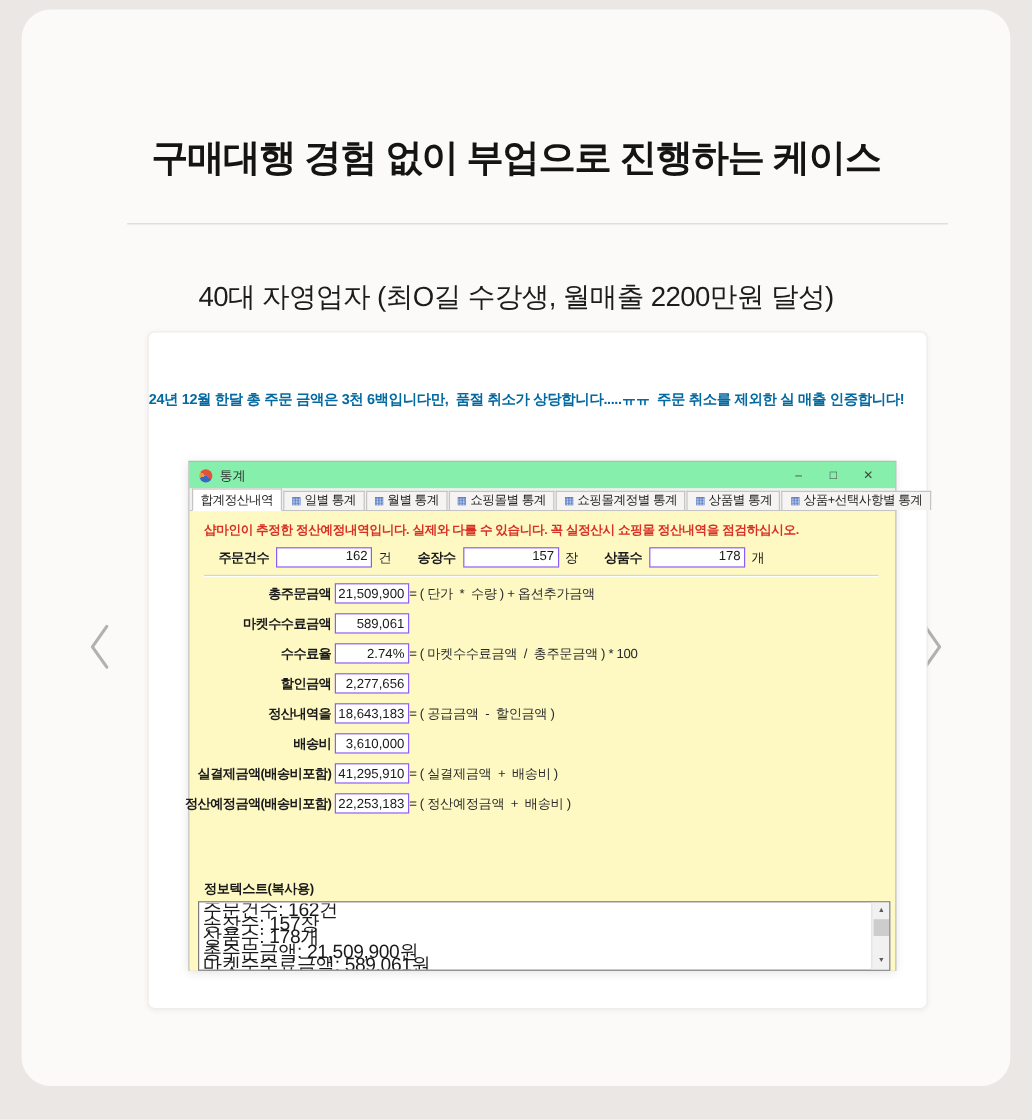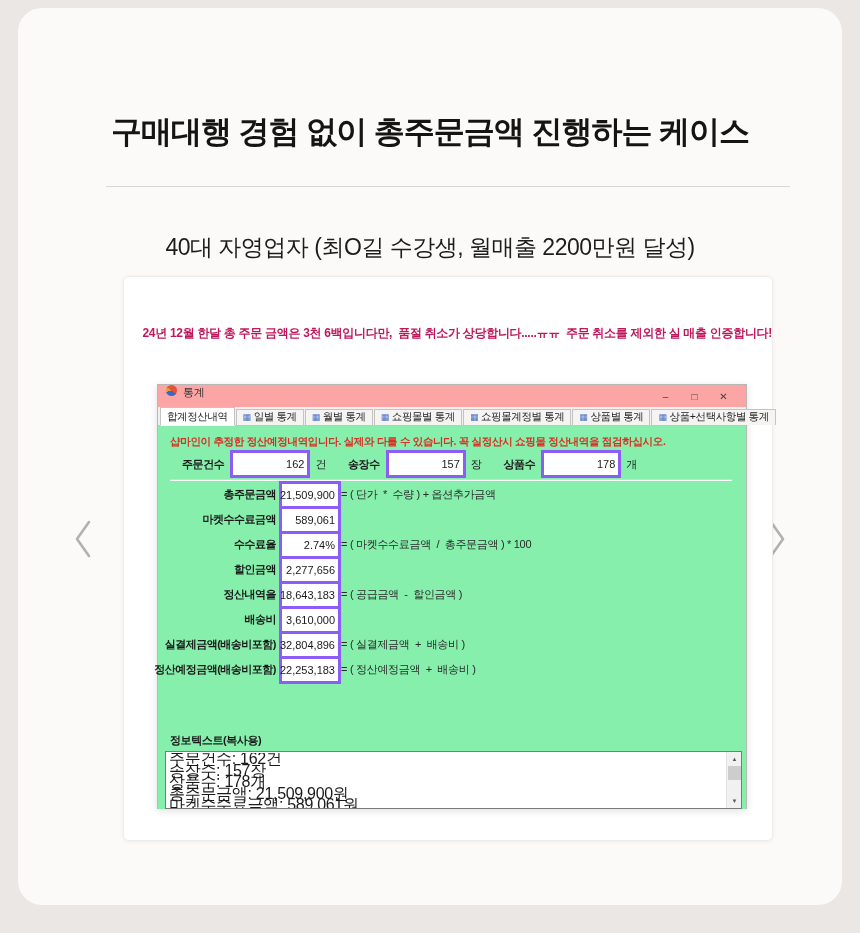--- a/index.html
+++ b/index.html
@@ -35,33 +35,33 @@
   }
   .chev-left { left:45px; }
   .chev-right { right:45px; }
   .card {
     position:absolute; left:105px; top:268px; width:650px; height:565px;
     background:#ffffff; border:1px solid #efedeb; border-radius:6px;
     box-shadow:0 1px 4px rgba(0,0,0,0.05);
   }
   .caption {
     position:absolute; left:0; right:0; top:48px;
-    text-align:right; font-size:12px; font-weight:700; color:#be185d;
+    text-align:left; font-size:12px; font-weight:700; color:#0369a1;
     white-space:pre; letter-spacing:-0.3px;
   }
   
   .win {
     position:absolute; left:33px; top:107px; width:590px; height:425px;
     background:#f0f0f0; border:1px solid #b9b7b5;
     box-shadow:0 2px 8px rgba(0,0,0,0.12);
     font-size:11px; color:#1a1a1a;
   }
   .titlebar {
-    height:22px; display:flex; padding:0 8px;
-    background:#fca5a5;
+    height:22px; display:flex; align-items:center; padding:0 8px;
+    background:#86efac;
   }
   .app-icon {
     width:11px; height:11px; border-radius:50%; margin-right:6px;
     background:conic-gradient(#e2533b 0 35%, #3a66c6 35% 70%, #e89a3e 70% 85%, #e2533b 85% 100%);
     flex:0 0 auto;
   }
   .win-title { font-size:11px; color:#333; letter-spacing:-0.3px; }
   .win-controls { margin-left:auto; display:flex; }
   .win-ctl {
     width:29px; height:22px; display:flex; align-items:center; justify-content:center;
@@ -76,33 +76,33 @@
     font-size:10.5px; letter-spacing:-0.4px; color:#222;
     padding:1px 6px 2px 6px; height:16px;
     background:#f5f4f3; border:1px solid #c6c4c2; border-bottom:none;
     margin-right:1px; cursor:pointer; white-space:nowrap;
   }
   .tab.active {
     background:#fff; height:19px; margin-bottom:-1px; z-index:2;
     border-bottom:1px solid #fff; font-weight:400; padding-top:3px;
   }
   .tab-ico { font-size:9px; color:#4a72c4; line-height:1; }
-  .content { position:relative; height:383px; background:#86efac; }
+  .content { position:relative; height:383px; background:#fef9c3; }
   .warning {
     position:absolute; left:12px; top:9px;
     color:#d93025; font-size:10.5px; font-weight:600; letter-spacing:-0.3px;
   }
   .summary {
     position:absolute; left:24px; top:28px; height:20px;
     display:flex; align-items:center;
   }
   .sum-group { display:flex; align-items:center; margin-right:22px; }
   .sum-label { font-weight:700; margin-right:6px; letter-spacing:-0.4px; }
   .vbox {
-    background:#fff; border:3px solid #8b5cf6; height:28px;
+    background:#fff; border:1px solid #8b5cf6; height:17px;
     display:flex; align-items:center; justify-content:flex-end;
     padding-right:3px; font-size:11px;
   }
   .sum-box { width:80px; }
   .sum-unit { margin-left:5px; letter-spacing:-0.4px; }
   .sep {
     position:absolute; left:12px; right:14px; top:53px; height:2px;
     border-top:1px solid #d7d5d3; border-bottom:1px solid #ffffff;
   }
   .fields { position:absolute; left:0; right:0; top:56px; }
@@ -136,21 +136,21 @@
   }
   .scr-up { top:0; }
   .scr-down { bottom:0; }
   .scr-thumb { position:absolute; left:1px; top:14px; width:13px; height:14px; background:#cdcdcd; }
 </style>
 </head>
 <body>
 
 <div class="panel">
 
-  <div class="hero-title">구매대행 경험 없이 총주문금액 진행하는 케이스</div>
+  <div class="hero-title">구매대행 경험 없이 부업으로 진행하는 케이스</div>
   <div class="divider"></div>
   <div class="hero-subtitle">40대 자영업자 (최O길 수강생, 월매출 2200만원 달성)</div>
 
   <button class="chev-btn chev-left">
     <svg width="22" height="40" viewBox="0 0 22 40">
       <polyline points="17,3 5,20 17,37" fill="none" stroke="#b3b1af" stroke-width="2.6" stroke-linecap="round" stroke-linejoin="round"></polyline>
     </svg>
   </button>
   <button class="chev-btn chev-right">
     <svg width="22" height="40" viewBox="0 0 22 40">
@@ -252,21 +252,21 @@
             <span class="vbox fbox">18,643,183</span>
             <span class="formula">= ( 공급금액  -  할인금액 )</span>
           </div>
           <div class="frow">
             <span class="flabel">배송비</span>
             <span class="vbox fbox">3,610,000</span>
             <span class="formula"></span>
           </div>
           <div class="frow">
             <span class="flabel">실결제금액(배송비포함)</span>
-            <span class="vbox fbox">32,804,896</span>
+            <span class="vbox fbox">41,295,910</span>
             <span class="formula">= ( 실결제금액  +  배송비 )</span>
           </div>
           <div class="frow">
             <span class="flabel">정산예정금액(배송비포함)</span>
             <span class="vbox fbox">22,253,183</span>
             <span class="formula">= ( 정산예정금액  +  배송비 )</span>
           </div>
         </div>
 
         <div class="info-label">정보텍스트(복사용)</div>

